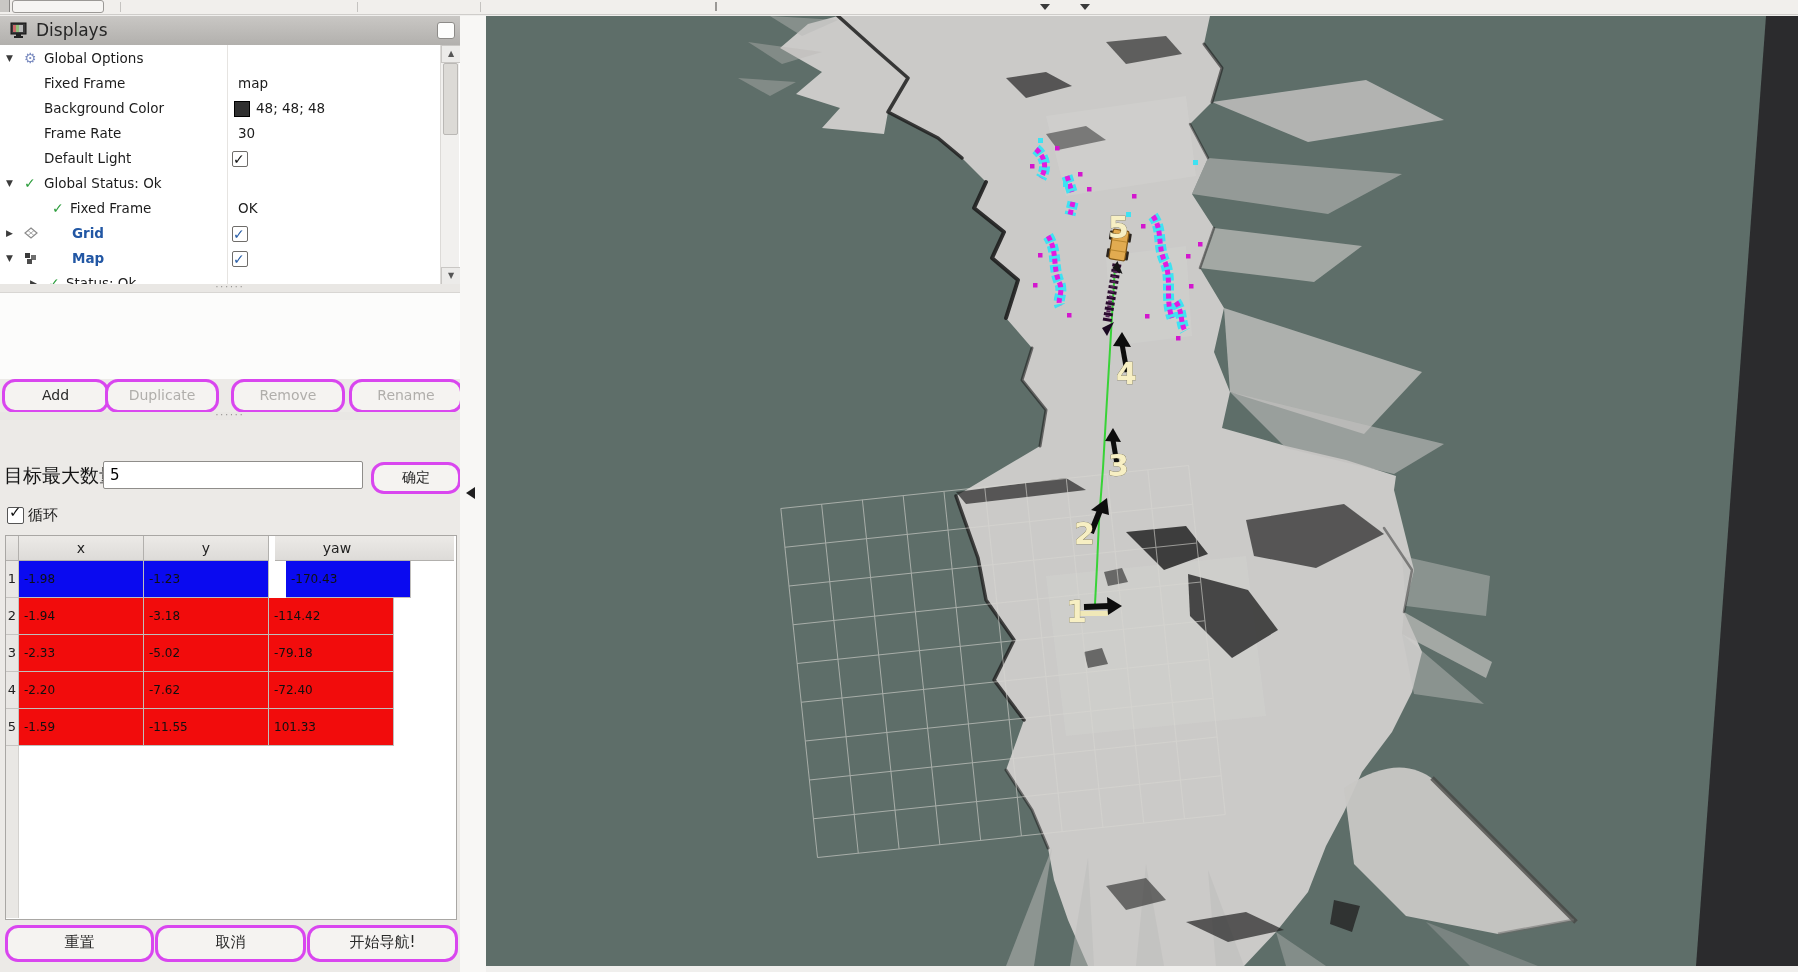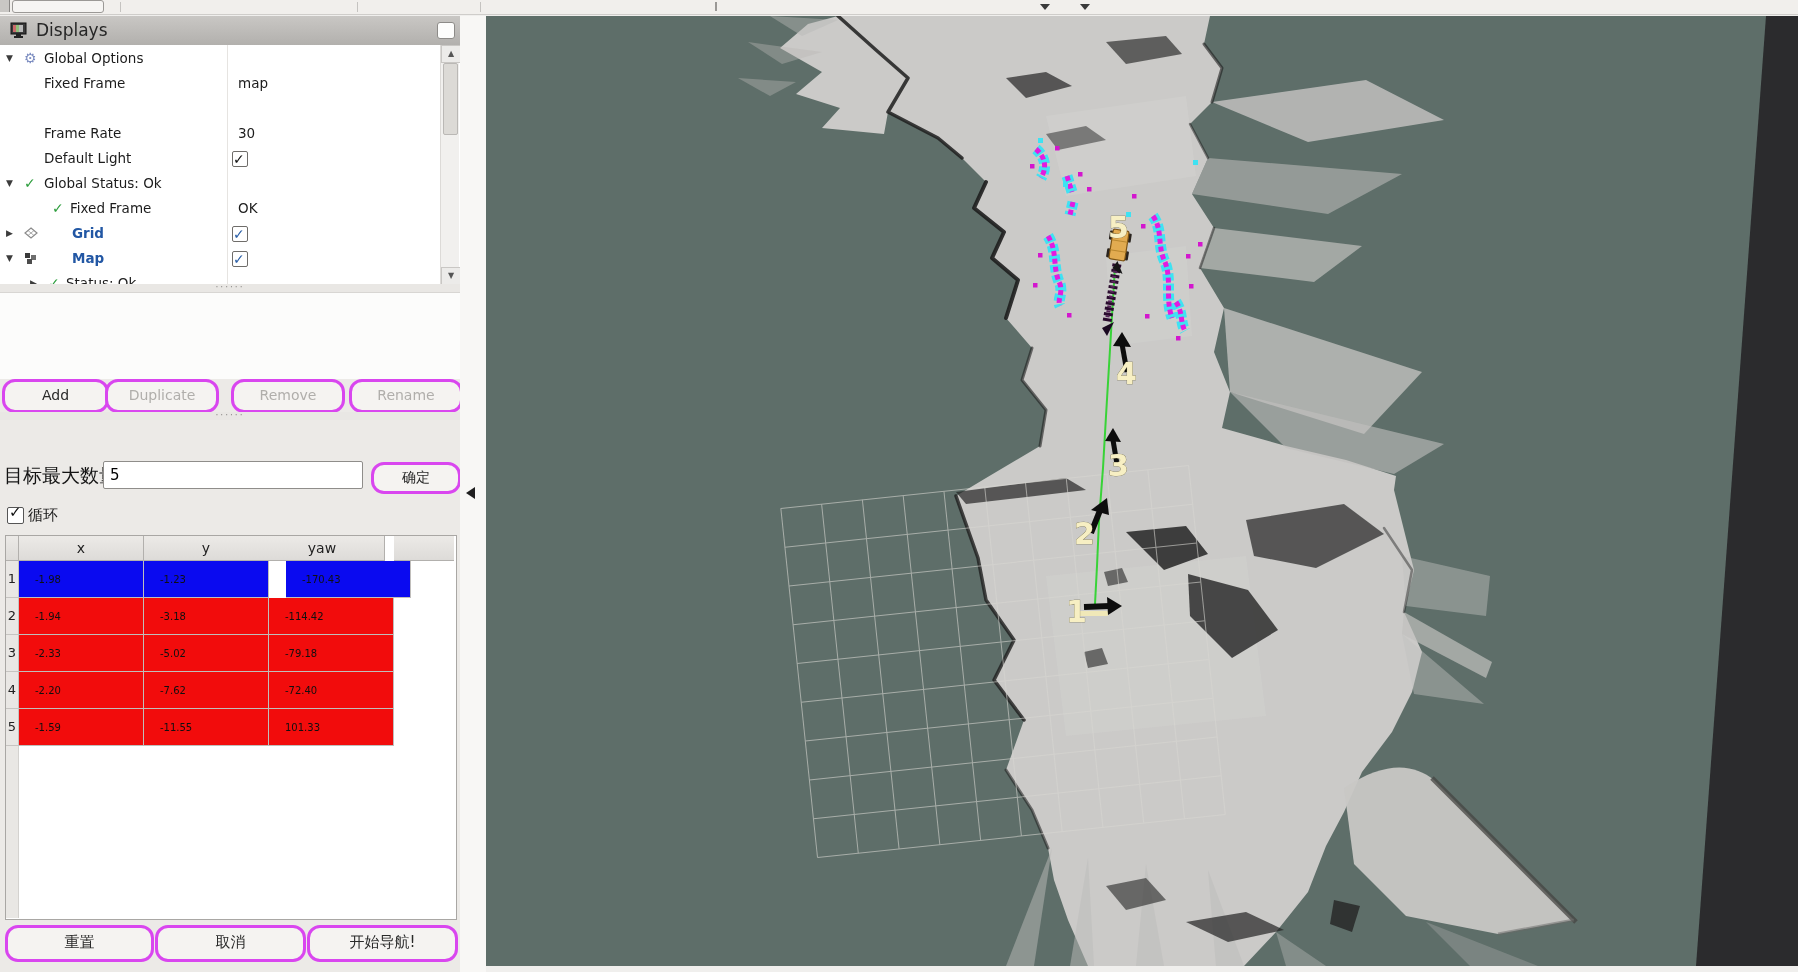--- a/index.html
+++ b/index.html
@@ -44,21 +44,21 @@
   .tinput{position:absolute;background:#fff;border:1px solid #8f8d8a;border-radius:2px;font-size:15px;padding:0 0 0 6px;
           font-family:"DejaVu Sans","Liberation Sans",sans-serif;}
   .cbx{position:absolute;width:15px;height:15px;background:#fff;border:1px solid #555;border-radius:2px;}
   .cbx .ck{position:absolute;left:1px;top:-5px;font-size:15px;font-weight:bold;color:#0d0d0d;}
   
   .wtable{left:5px;width:450px;background:#fff;border:1px solid #a9a7a4;}
   .thcell{position:absolute;top:0;height:24px;background:linear-gradient(#eceae7,#dddbd8);border-right:1px solid #b2b0ad;border-bottom:1px solid #b2b0ad;
           font-size:14px;text-align:center;line-height:24px;color:#222;}
   .rncell{position:absolute;left:0;width:12px;background:#e9e7e4;border-right:1px solid #c6c4c1;border-bottom:1px solid #c6c4c1;
           font-size:13px;text-align:center;color:#222;}
-  .dcell{position:absolute;border-right:1px solid #c0bebb;border-bottom:1px solid #c0bebb;font-size:10px;color:#101010;padding-left:16px;box-sizing:border-box;}
+  .dcell{position:absolute;border-right:1px solid #c0bebb;border-bottom:1px solid #c0bebb;font-size:12px;color:#101010;padding-left:5px;box-sizing:border-box;}
   .rowblue .dcell{background:#0a0af0;}
   .rowred .dcell{background:#f20c0c;}
   .rn-strip{position:absolute;left:0;width:12px;background:#e9e7e4;border-right:1px solid #d4d2cf;}
   
   .vsplit{left:460px;top:16px;width:26px;height:956px;background:#f8f7f5;}
   .collapse-arrow{position:absolute;left:6px;width:0;height:0;border-top:6px solid transparent;border-bottom:6px solid transparent;border-right:9px solid #1f1f1f;}
   
   .wp{font-family:"DejaVu Sans",sans-serif;font-size:30px;font-weight:bold;fill:#f7efc3;stroke:#6b6540;stroke-width:0.6;paint-order:stroke;}
   .ccy{fill:none;stroke:#3fe2f2;stroke-width:11;stroke-dasharray:7 3;}
   .cmg{fill:none;stroke:#e41ae0;stroke-width:5;stroke-dasharray:5 3;}
@@ -100,20 +100,25 @@
 
       <div class="trow" style="top:1px">
         <span class="tw arr" style="left:6px">▼</span>
         <span class="tw gear" style="left:24px">⚙</span>
         <span class="tw" style="left:44px">Global Options</span>
       </div>
       <div class="trow" style="top:26px">
         <span class="tw" style="left:44px">Fixed Frame</span>
         <span class="tw val">map</span>
       </div>
+      <div class="trow" style="top:51px">
+        <span class="tw" style="left:44px">Background Color</span>
+        <span class="swatch"></span>
+        <span class="tw" style="left:256px">48; 48; 48</span>
+      </div>
       <div class="trow" style="top:76px">
         <span class="tw" style="left:44px">Frame Rate</span>
         <span class="tw val">30</span>
       </div>
       <div class="trow" style="top:101px">
         <span class="tw" style="left:44px">Default Light</span>
         <span class="cb">
             <span class="ck">✓</span>
           </span>
       </div>
@@ -182,21 +187,21 @@
     <div class="cbx" style="left:7px;top:491px">
         <span class="ck">✓</span>
       </div>
     <div class="abs" style="left:28px;top:488px;font-size:15px;line-height:22px">循环</div>
 
     <div class="abs wtable" style="top:519px;height:383px">
 
       <div class="thcell" style="left:0;width:12px"></div>
       <div class="thcell" style="left:13px;width:124px">x</div>
       <div class="thcell" style="left:138px;width:124px">y</div>
-      <div class="thcell" style="left:254px;width:124px">yaw</div>
+      <div class="thcell" style="left:269px;width:124px">yaw</div>
       <div class="thcell" style="left:388px;width:60px;border-right:none"></div>
 
       <div class="rowblue">
         <div class="rncell" style="top:25px;height:36px;line-height:36px">1</div>
         <div class="dcell" style="left:13px;top:25px;width:125px;height:37px;line-height:37px">-1.98</div>
         <div class="dcell" style="left:138px;top:25px;width:125px;height:37px;line-height:37px">-1.23</div>
         <div class="dcell" style="left:280px;top:25px;width:125px;height:37px;line-height:37px">-170.43</div>
       </div>
 
       <div class="rowred">

